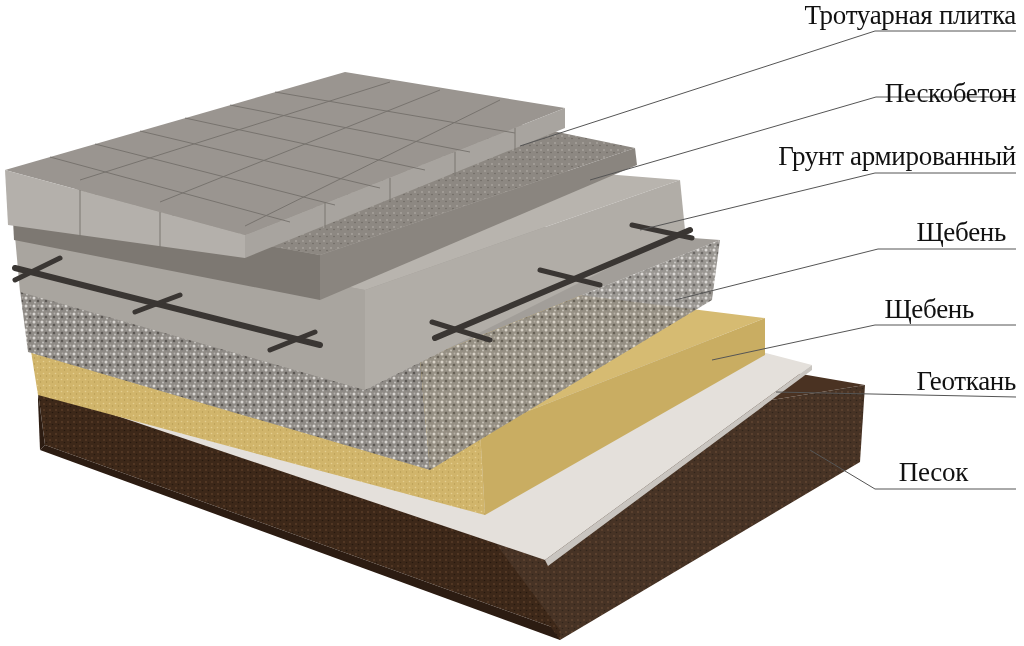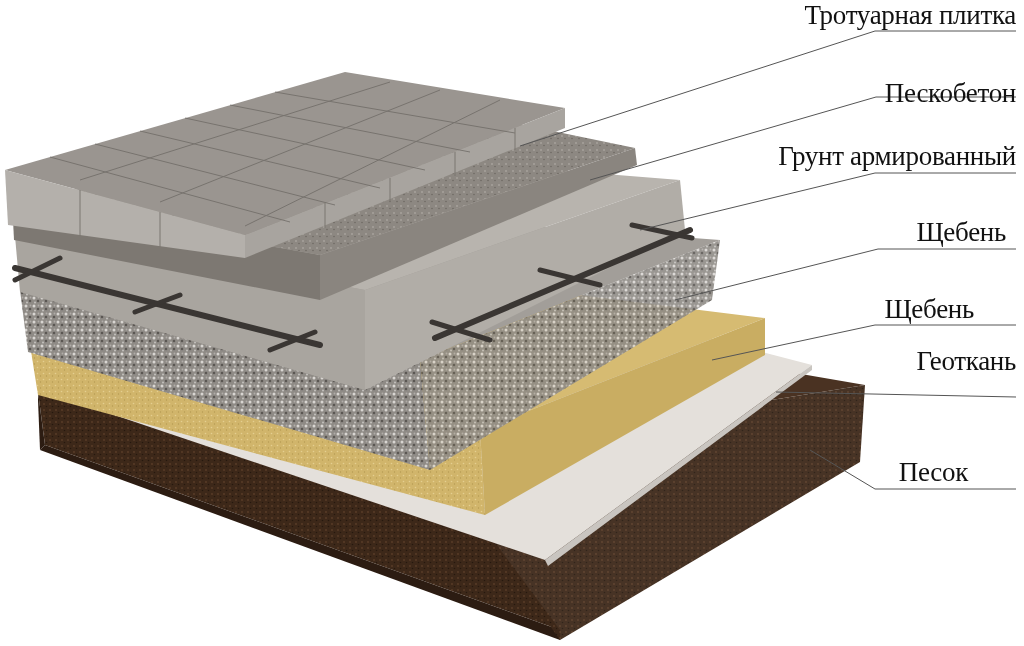--- a/index.html
+++ b/index.html
@@ -120,14 +120,14 @@
     <polyline points="776,392 1016,397"></polyline>
     <polyline points="810,450 875,489 1016,489"></polyline>
   </g>
 </svg>
 
 <div class="label" style="right:8px; top:2px;">Тротуарная плитка</div>
 <div class="label" style="right:8px; top:68px;margin-top:12px;">Пескобетон</div>
 <div class="label" style="right:8px; top:143px;">Грунт армированный</div>
 <div class="label" style="right:18px; top:219px;">Щебень</div>
 <div class="label" style="right:50px; top:296px;">Щебень</div>
-<div class="label" style="right:8px; top:348px;">Геоткань</div>
+<div class="label" style="right:8px; top:368px;">Геоткань</div>
 <div class="label" style="right:56px; top:459px;">Песок</div>
 
 </body></html>

